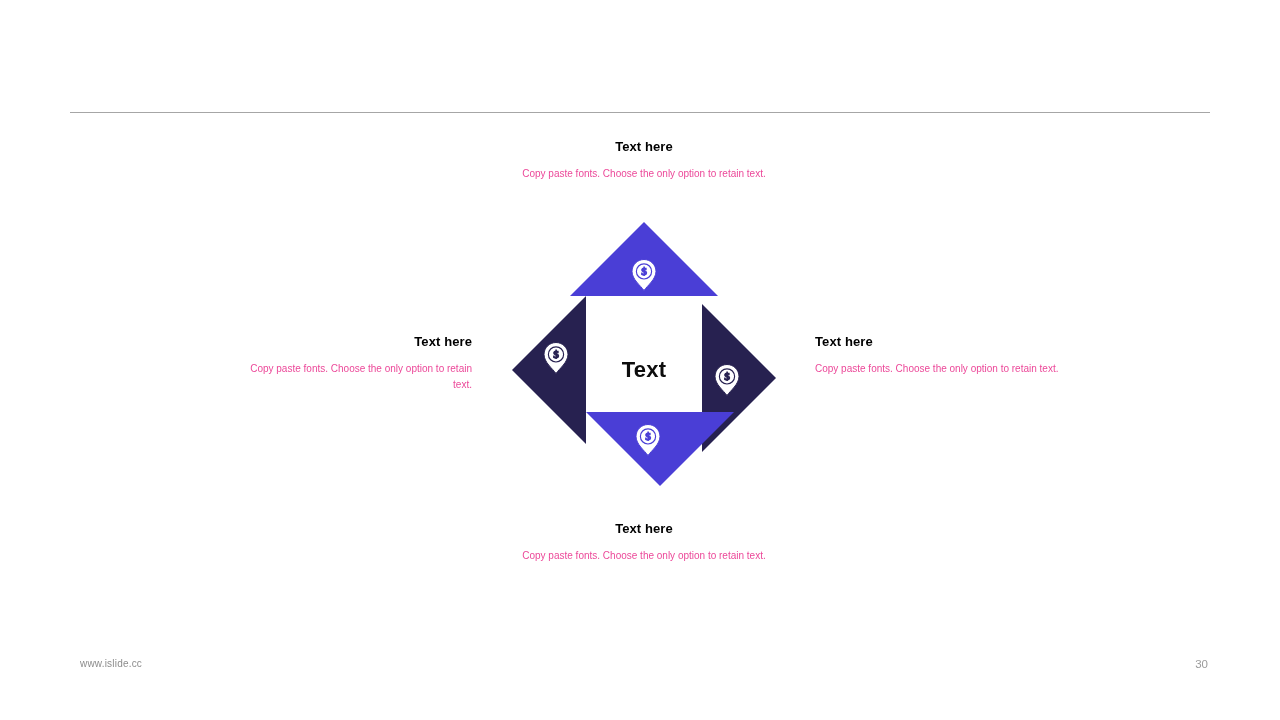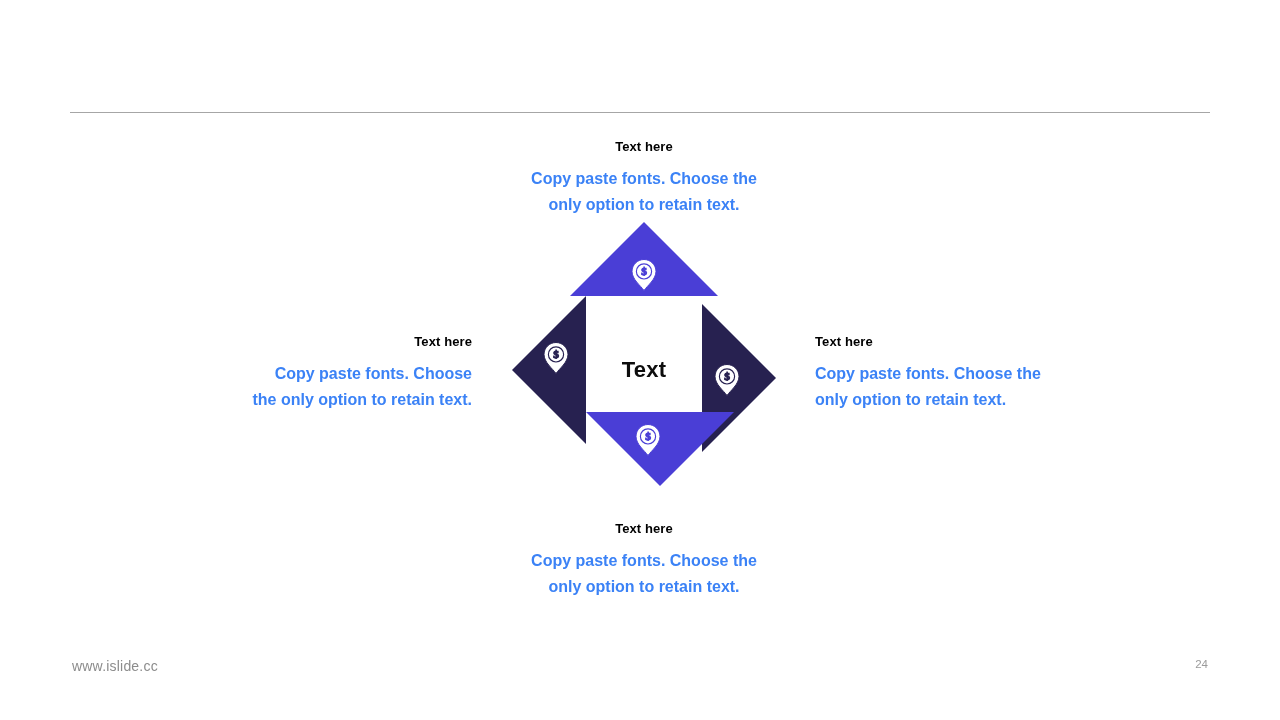--- a/index.html
+++ b/index.html
@@ -42,23 +42,23 @@
   }
   .txt-title {
     font-size: 13px;
     font-weight: bold;
     color: #000000;
     line-height: 1.3;
     margin: 0 0 10px 0;
     letter-spacing: .1px;
   }
   .txt-body {
-    font-size: 16px;
-    font-weight: bold;
-    color: #3b82f6;
+    font-size: 10px;
+    font-weight: normal;
+    color: #ec4899;
     line-height: 1.62;
     margin: 0;
   }
 
   
   .block-top {
     left: 518px;
     top: 139px;
     width: 252px;
     text-align: center;
@@ -112,23 +112,23 @@
     font-size: 22px;
     font-weight: bold;
     color: #0d0d0d;
     letter-spacing: .2px;
     pointer-events: none;
   }
 
   
   .footer-url {
     position: absolute;
-    left: 72px;
+    left: 80px;
     top: 658px;
-    font-size: 14px;
+    font-size: 10px;
     color: #8c8c8c;
     letter-spacing: .2px;
   }
   .footer-page {
     position: absolute;
     left: 1172px;
     top: 658px;
     width: 36px;
     text-align: right;
     font-size: 11.5px;
@@ -202,15 +202,15 @@
           <use href="#pin-dollar" stroke="#272150" fill="#272150"></use>
         </g>
       </g>
 
     </svg>
 
     <div class="center-label">Text</div>
   </div>
 
   <div class="footer-url">www.islide.cc</div>
-  <div class="footer-page">24</div>
+  <div class="footer-page">30</div>
 
 </div>
 
 </body></html>

